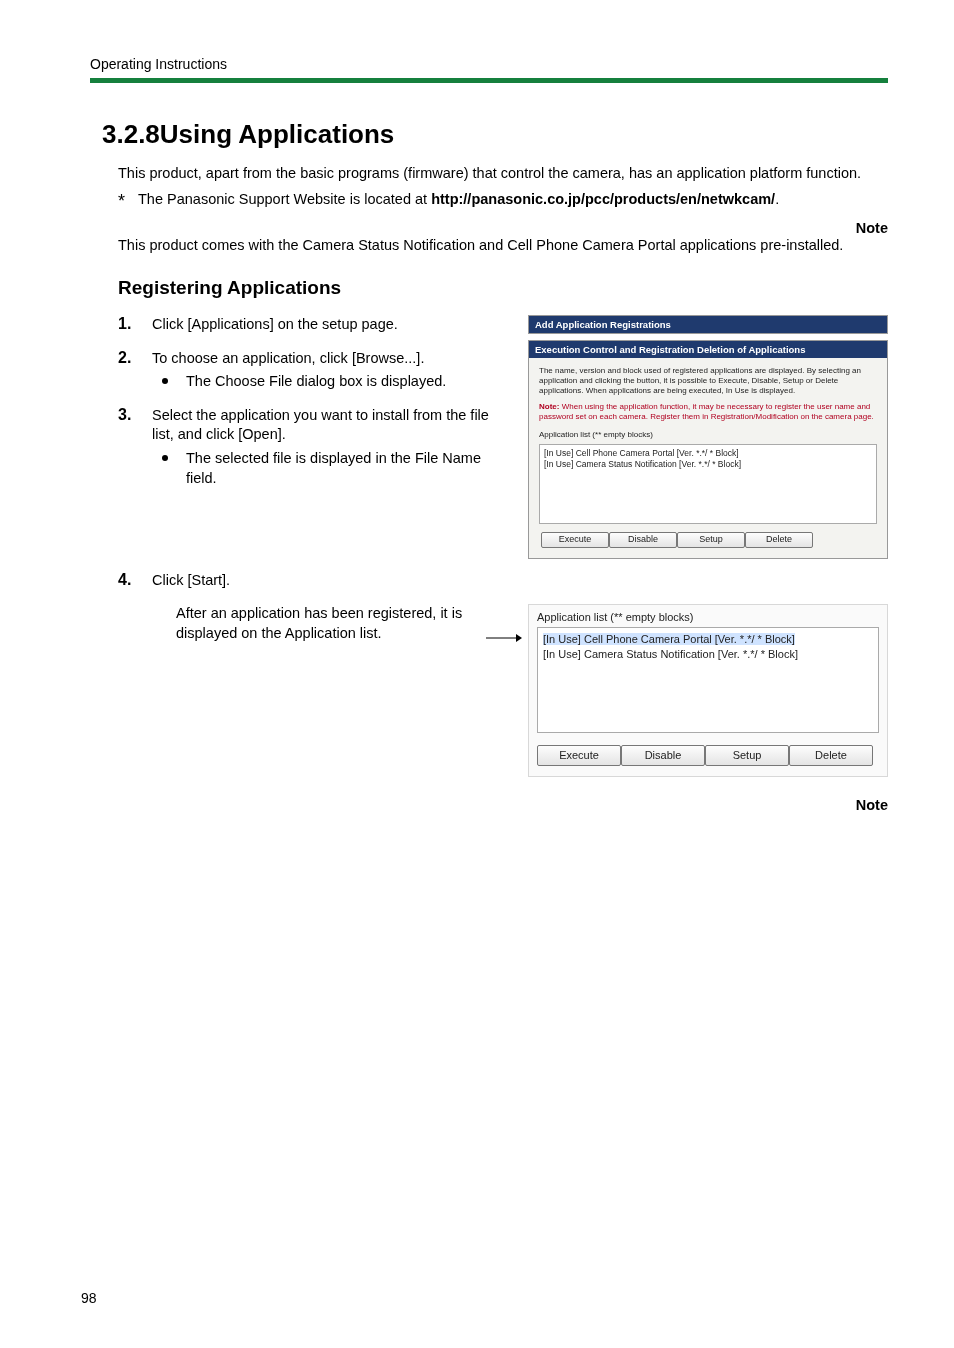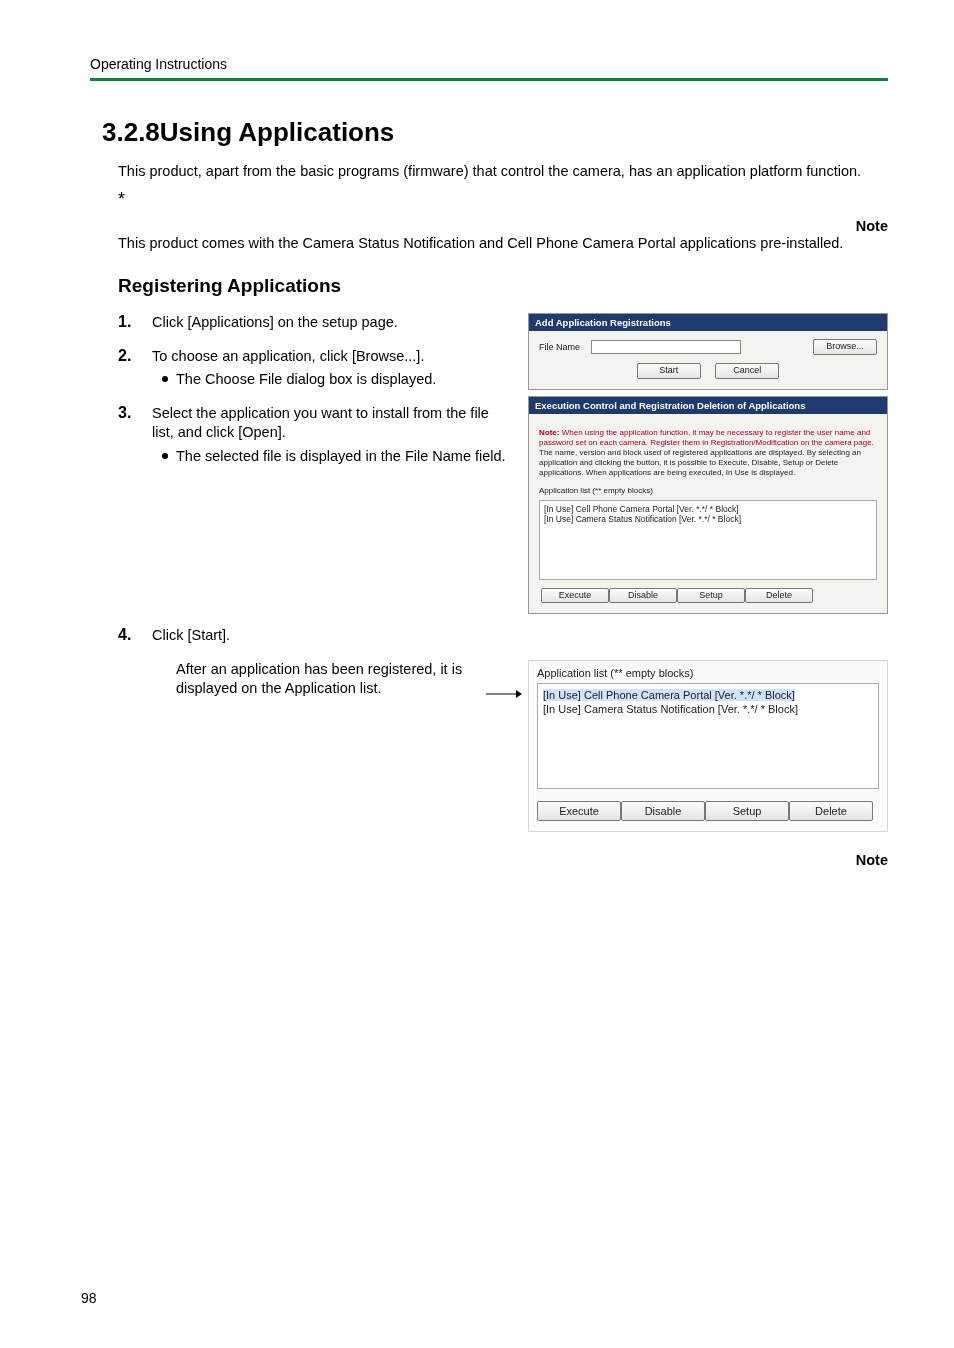--- a/index.html
+++ b/index.html
@@ -12,21 +12,21 @@
   }
   .page {
     padding: 56px 66px 60px 90px;
     box-sizing: border-box;
     min-height: 1348px;
     position: relative;
   }
   .running-head {
     font-size: 14px;
     padding-bottom: 6px;
-    border-bottom: 3px solid #15803d;
+    border-bottom: 5px solid #15803d;
     margin-bottom: 36px;
   }
   .h1 {
     font-size: 26px;
     font-weight: bold;
     margin-bottom: 14px;
     display: flex;
     margin-left: 12px;
   }
   .body-text {
@@ -79,21 +79,21 @@
     font-weight: bold;
     width: 22px;
     flex: none;
   }
   .step-body {
     font-size: 14.5px;
     line-height: 1.35;
   }
   .bullet {
     display: flex;
-    gap: 8px;
+    gap: 18px;
     margin-left: 2px;
     margin-top: 4px;
   }
   .bullet .dot {
     width: 6px;
     height: 6px;
     background: #000;
     border-radius: 50%;
     flex: none;
     margin-top: 6px;
@@ -198,20 +198,23 @@
 
   <div class="h1">
     <span>3.2.8</span>
     <span>Using Applications</span>
   </div>
 
   <div class="body-text">This product, apart from the basic programs (firmware) that control the camera, has an application platform function.</div>
 
   <div class="star-note">
     <span class="star">*</span>
+    <span>
+      <span>The Panasonic Support Website is located at </span><b>http://panasonic.co.jp/pcc/products/en/netwkcam/</b><span>.</span>
+    </span>
   </div>
 
   <div class="note-head">Note</div>
   <div class="body-text">This product comes with the Camera Status Notification and Cell Phone Camera Portal applications pre-installed.</div>
 
   <div class="h2">Registering Applications</div>
 
   <div class="two-col">
     <div class="left-col">
 
@@ -241,42 +244,30 @@
           </div>
         </div>
       </div>
 
     </div>
 
     <div class="right-col">
 
       <div class="panel">
         <div class="panel-title">Add Application Registrations</div>
-        <div class="panel-body">
-          <div class="form-row">
-            <span style="flex:0 0 46px;">File Name</span>
-            <span class="file-input"></span>
-            <span style="flex:1"></span>
-            <span class="btn">Browse...</span>
-          </div>
-          <div class="btn-row">
-            <span class="btn">Start</span>
-            <span class="btn">Cancel</span>
-          </div>
-        </div>
       </div>
 
       <div class="panel">
         <div class="panel-title">Execution Control and Registration Deletion of Applications</div>
         <div class="panel-body">
+          <div class="micro-text">The name, version and block used of registered applications are displayed. By selecting an application and clicking the button, it is possible to Execute, Disable, Setup or Delete applications. When applications are being executed, In Use is displayed.</div>
           <div class="micro-text micro-red" style="margin-top:6px;">
             <b>Note:</b>
             <span>When using the application function, it may be necessary to register the user name and password set on each camera. Register them in Registration/Modification on the camera page.</span>
           </div>
-          <div class="micro-text">The name, version and block used of registered applications are displayed. By selecting an application and clicking the button, it is possible to Execute, Disable, Setup or Delete applications. When applications are being executed, In Use is displayed.</div>
           <div class="micro-text" style="margin-top:8px;">Application list (** empty blocks)</div>
           <div class="app-list-box">
             <div>[In Use]  Cell Phone Camera Portal  [Ver. *.*/ * Block]</div>
             <div>[In Use]  Camera Status Notification  [Ver. *.*/ * Block]</div>
           </div>
           <div class="btn-row-4">
             <span class="btn">Execute</span>
             <span class="btn">Disable</span>
             <span class="btn">Setup</span>
             <span class="btn">Delete</span>

